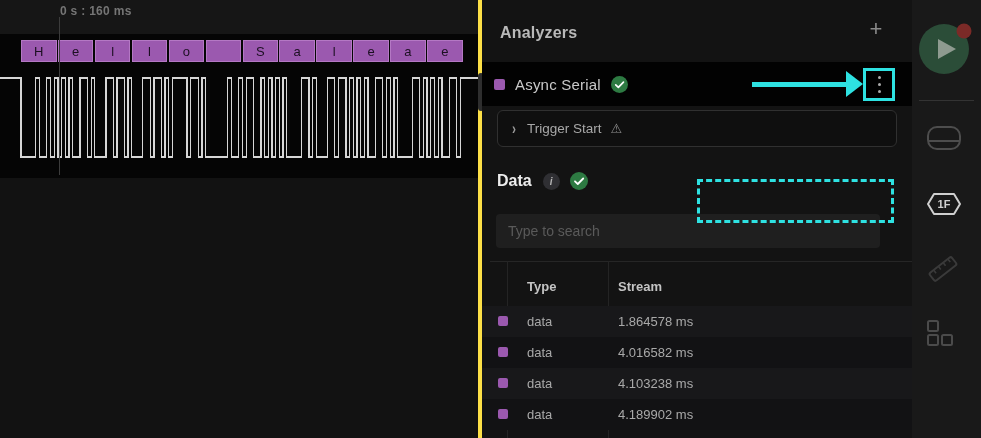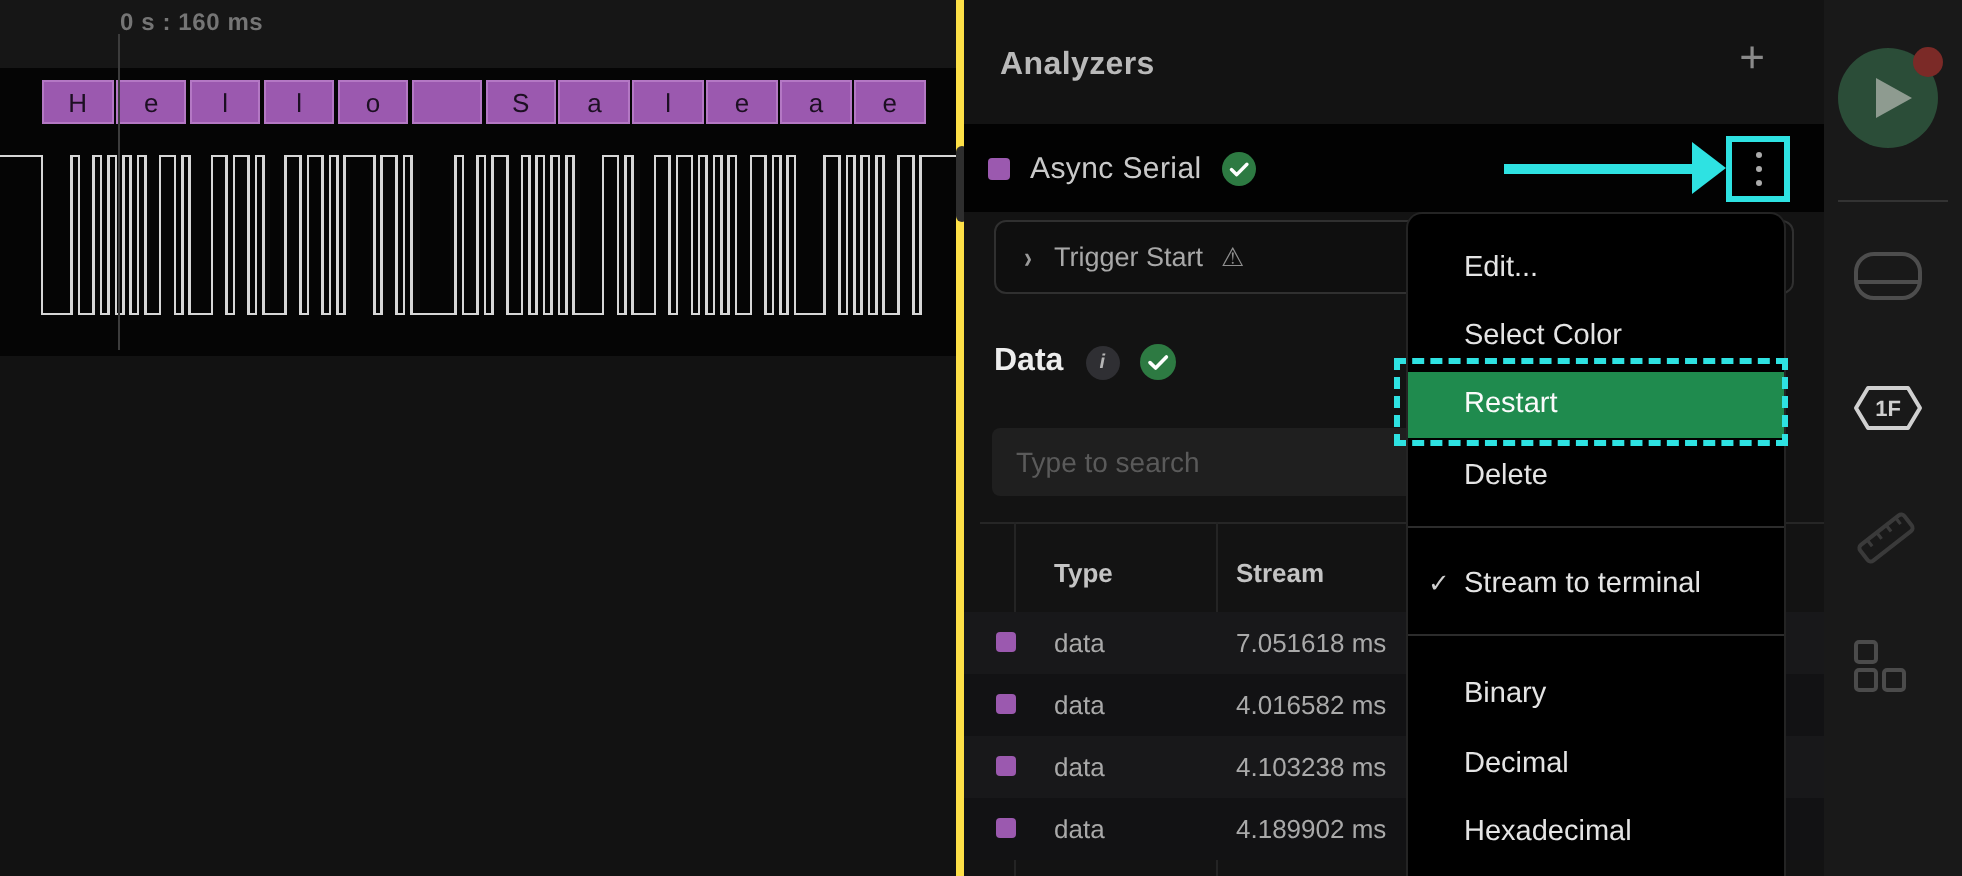--- a/index.html
+++ b/index.html
@@ -142,21 +142,21 @@
     <div class="hline" style="top:261px"></div>
     <div class="hline" style="top:306px"></div>
     <div class="vline" style="left:25px"></div>
     <div class="vline" style="left:126px"></div>
     <div class="th" style="left:45px">Type</div>
     <div class="th" style="left:136px">Stream</div>
 
     <div class="trow odd" style="top:306px">
       <span class="sq2"></span>
       <span class="td-type">data</span>
-      <span class="td-start">7.051618 ms</span>
+      <span class="td-start">1.864578 ms</span>
     </div>
     <div class="trow even" style="top:337px">
       <span class="sq2"></span>
       <span class="td-type">data</span>
       <span class="td-start">4.016582 ms</span>
     </div>
     <div class="trow odd" style="top:368px">
       <span class="sq2"></span>
       <span class="td-type">data</span>
       <span class="td-start">4.103238 ms</span>
@@ -205,35 +205,20 @@
 
     <div class="side-icon" style="top:318px">
       <svg width="28" height="28" viewBox="0 0 28 28">
         <rect x="2" y="2" width="10" height="10" rx="1.5" fill="none" stroke="#4b4b4b" stroke-width="2"></rect>
         <rect x="2" y="16" width="10" height="10" rx="1.5" fill="none" stroke="#4b4b4b" stroke-width="2"></rect>
         <rect x="16" y="16" width="10" height="10" rx="1.5" fill="none" stroke="#4b4b4b" stroke-width="2"></rect>
       </svg>
     </div>
   </div>
 
-  <div id="context-menu">
-    <div class="menu-item" style="top:10px">Edit...</div>
-    <div class="menu-item" style="top:44px">Select Color</div>
-    <div class="menu-item green" style="top:79px">Restart</div>
-    <div class="menu-item" style="top:114px">Delete</div>
-    <div class="menu-sep" style="top:156px"></div>
-    <div class="menu-item" style="top:168px">
-      <span class="menu-check">✓</span>
-      <span>Stream to terminal</span>
-    </div>
-    <div class="menu-sep" style="top:210px"></div>
-    <div class="menu-item" style="top:223px">Binary</div>
-    <div class="menu-item" style="top:258px">Decimal</div>
-    <div class="menu-item" style="top:292px">Hexadecimal</div>
-  </div>
 
   <div class="arrow-shaft"></div>
   <div class="arrow-head"></div>
   <div class="cyan-box">
     <span class="kdot"></span>
     <span class="kdot"></span>
     <span class="kdot"></span>
   </div>
   <div class="dashed-box"></div>
 

